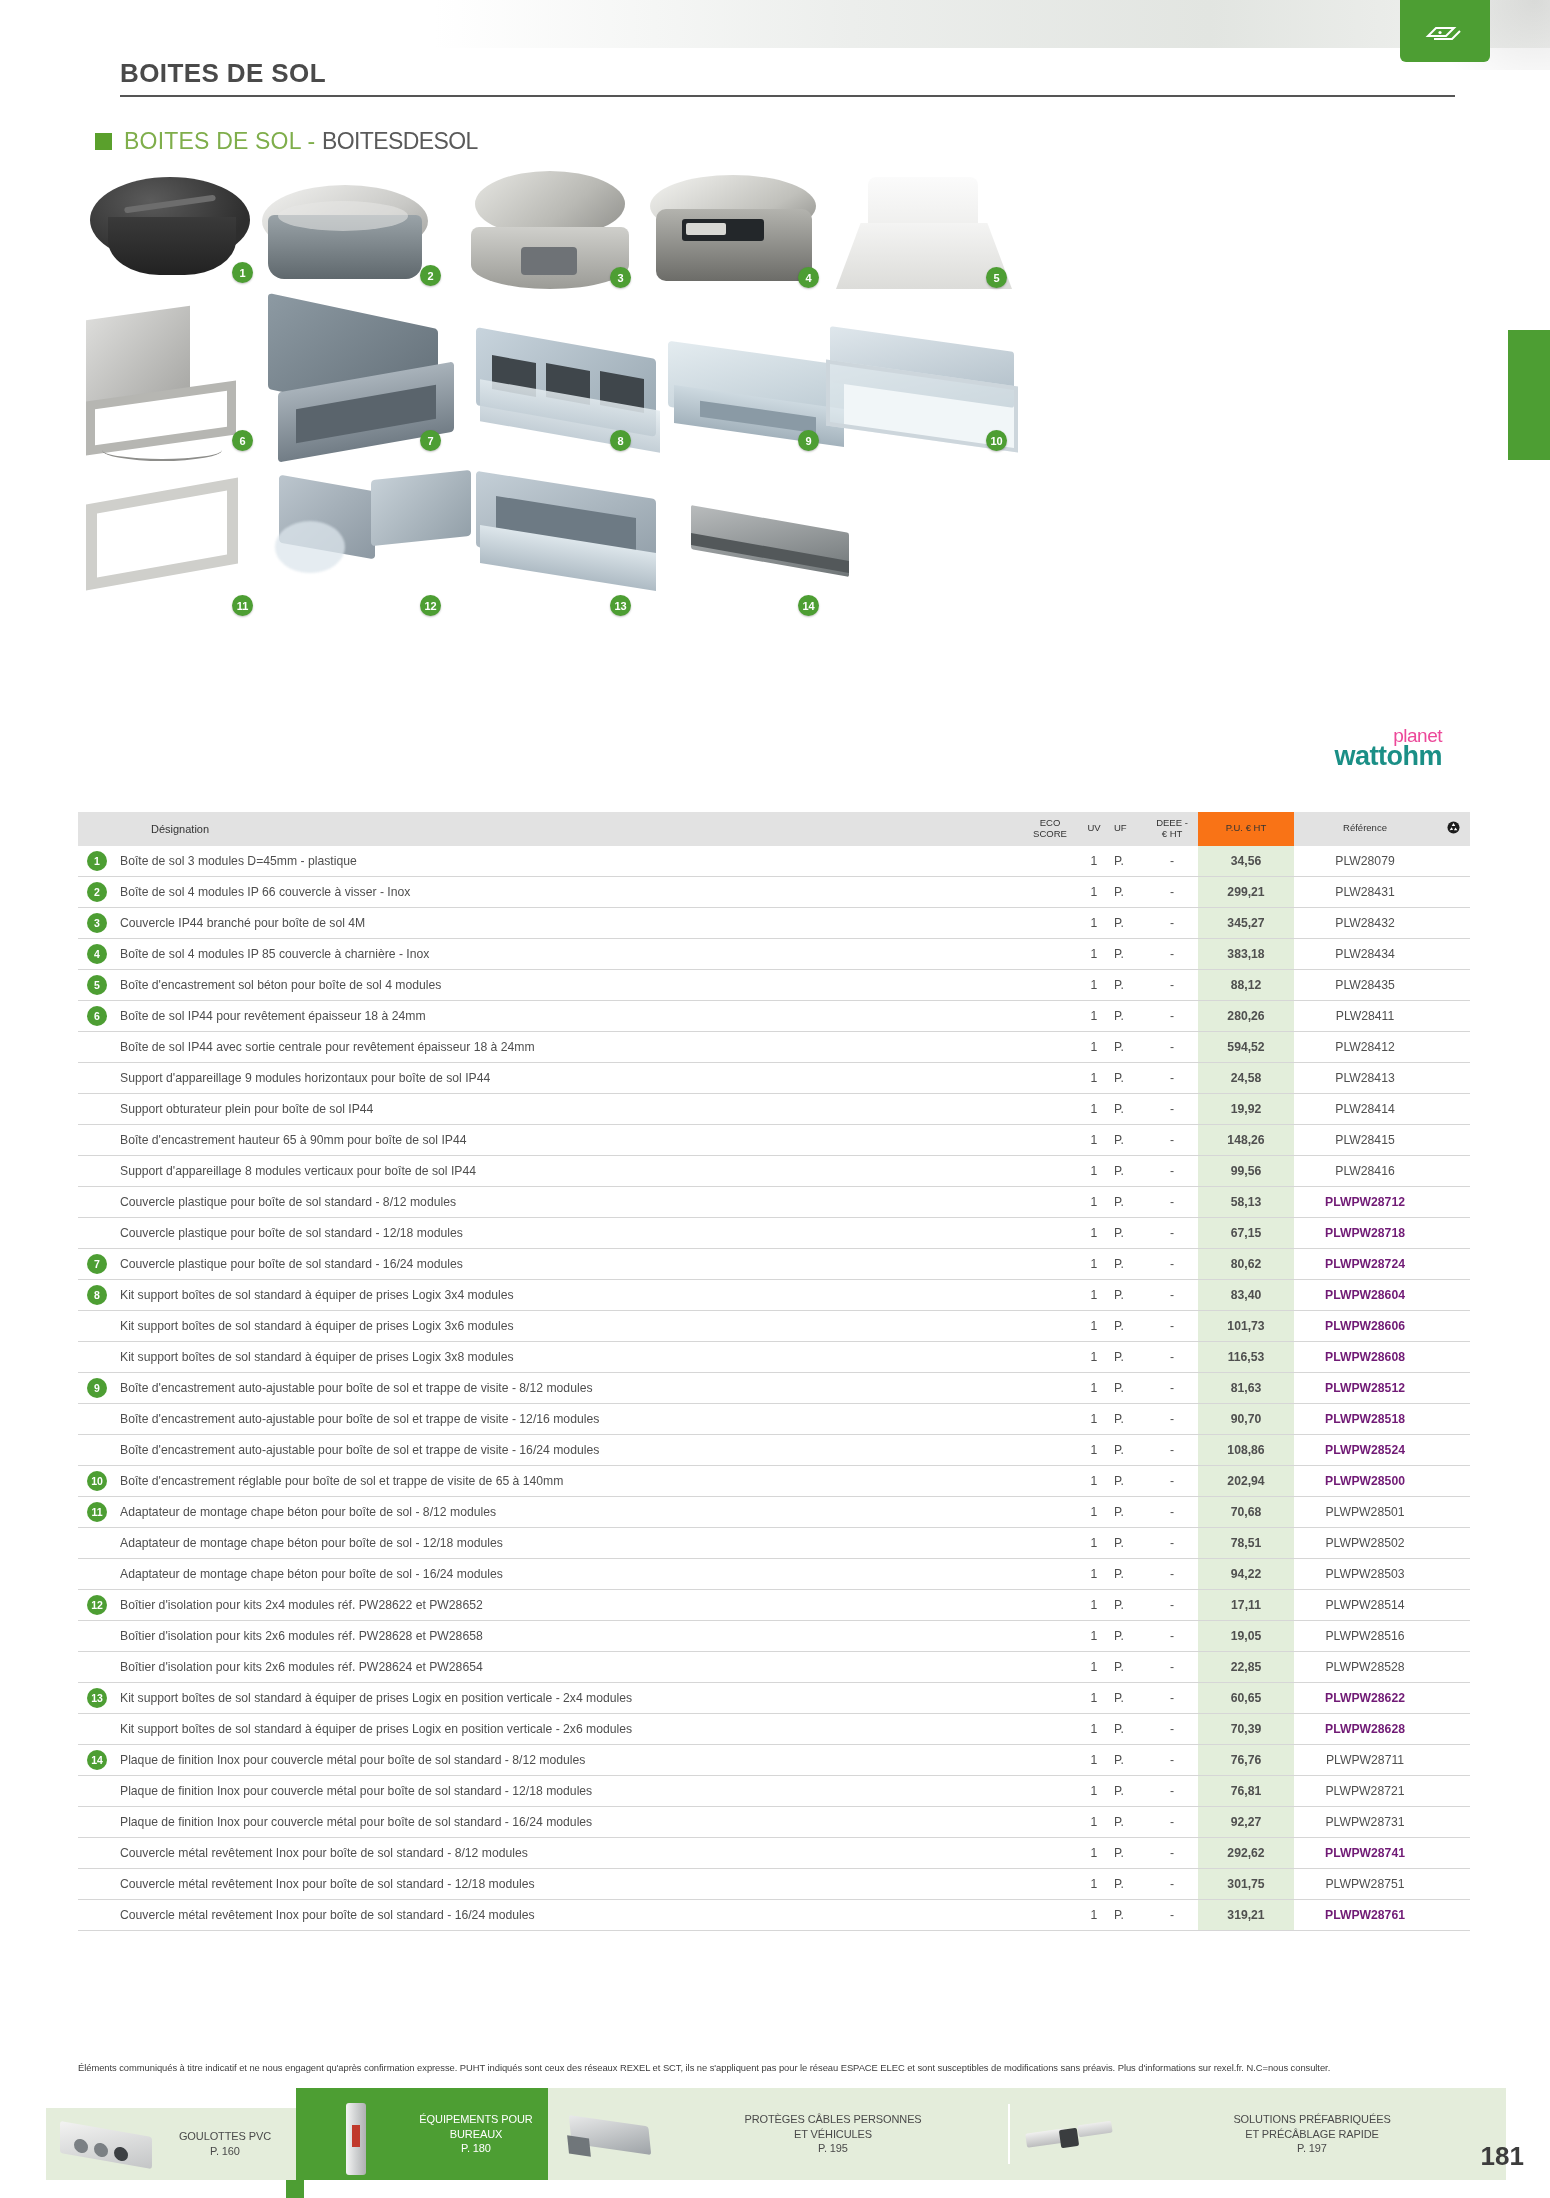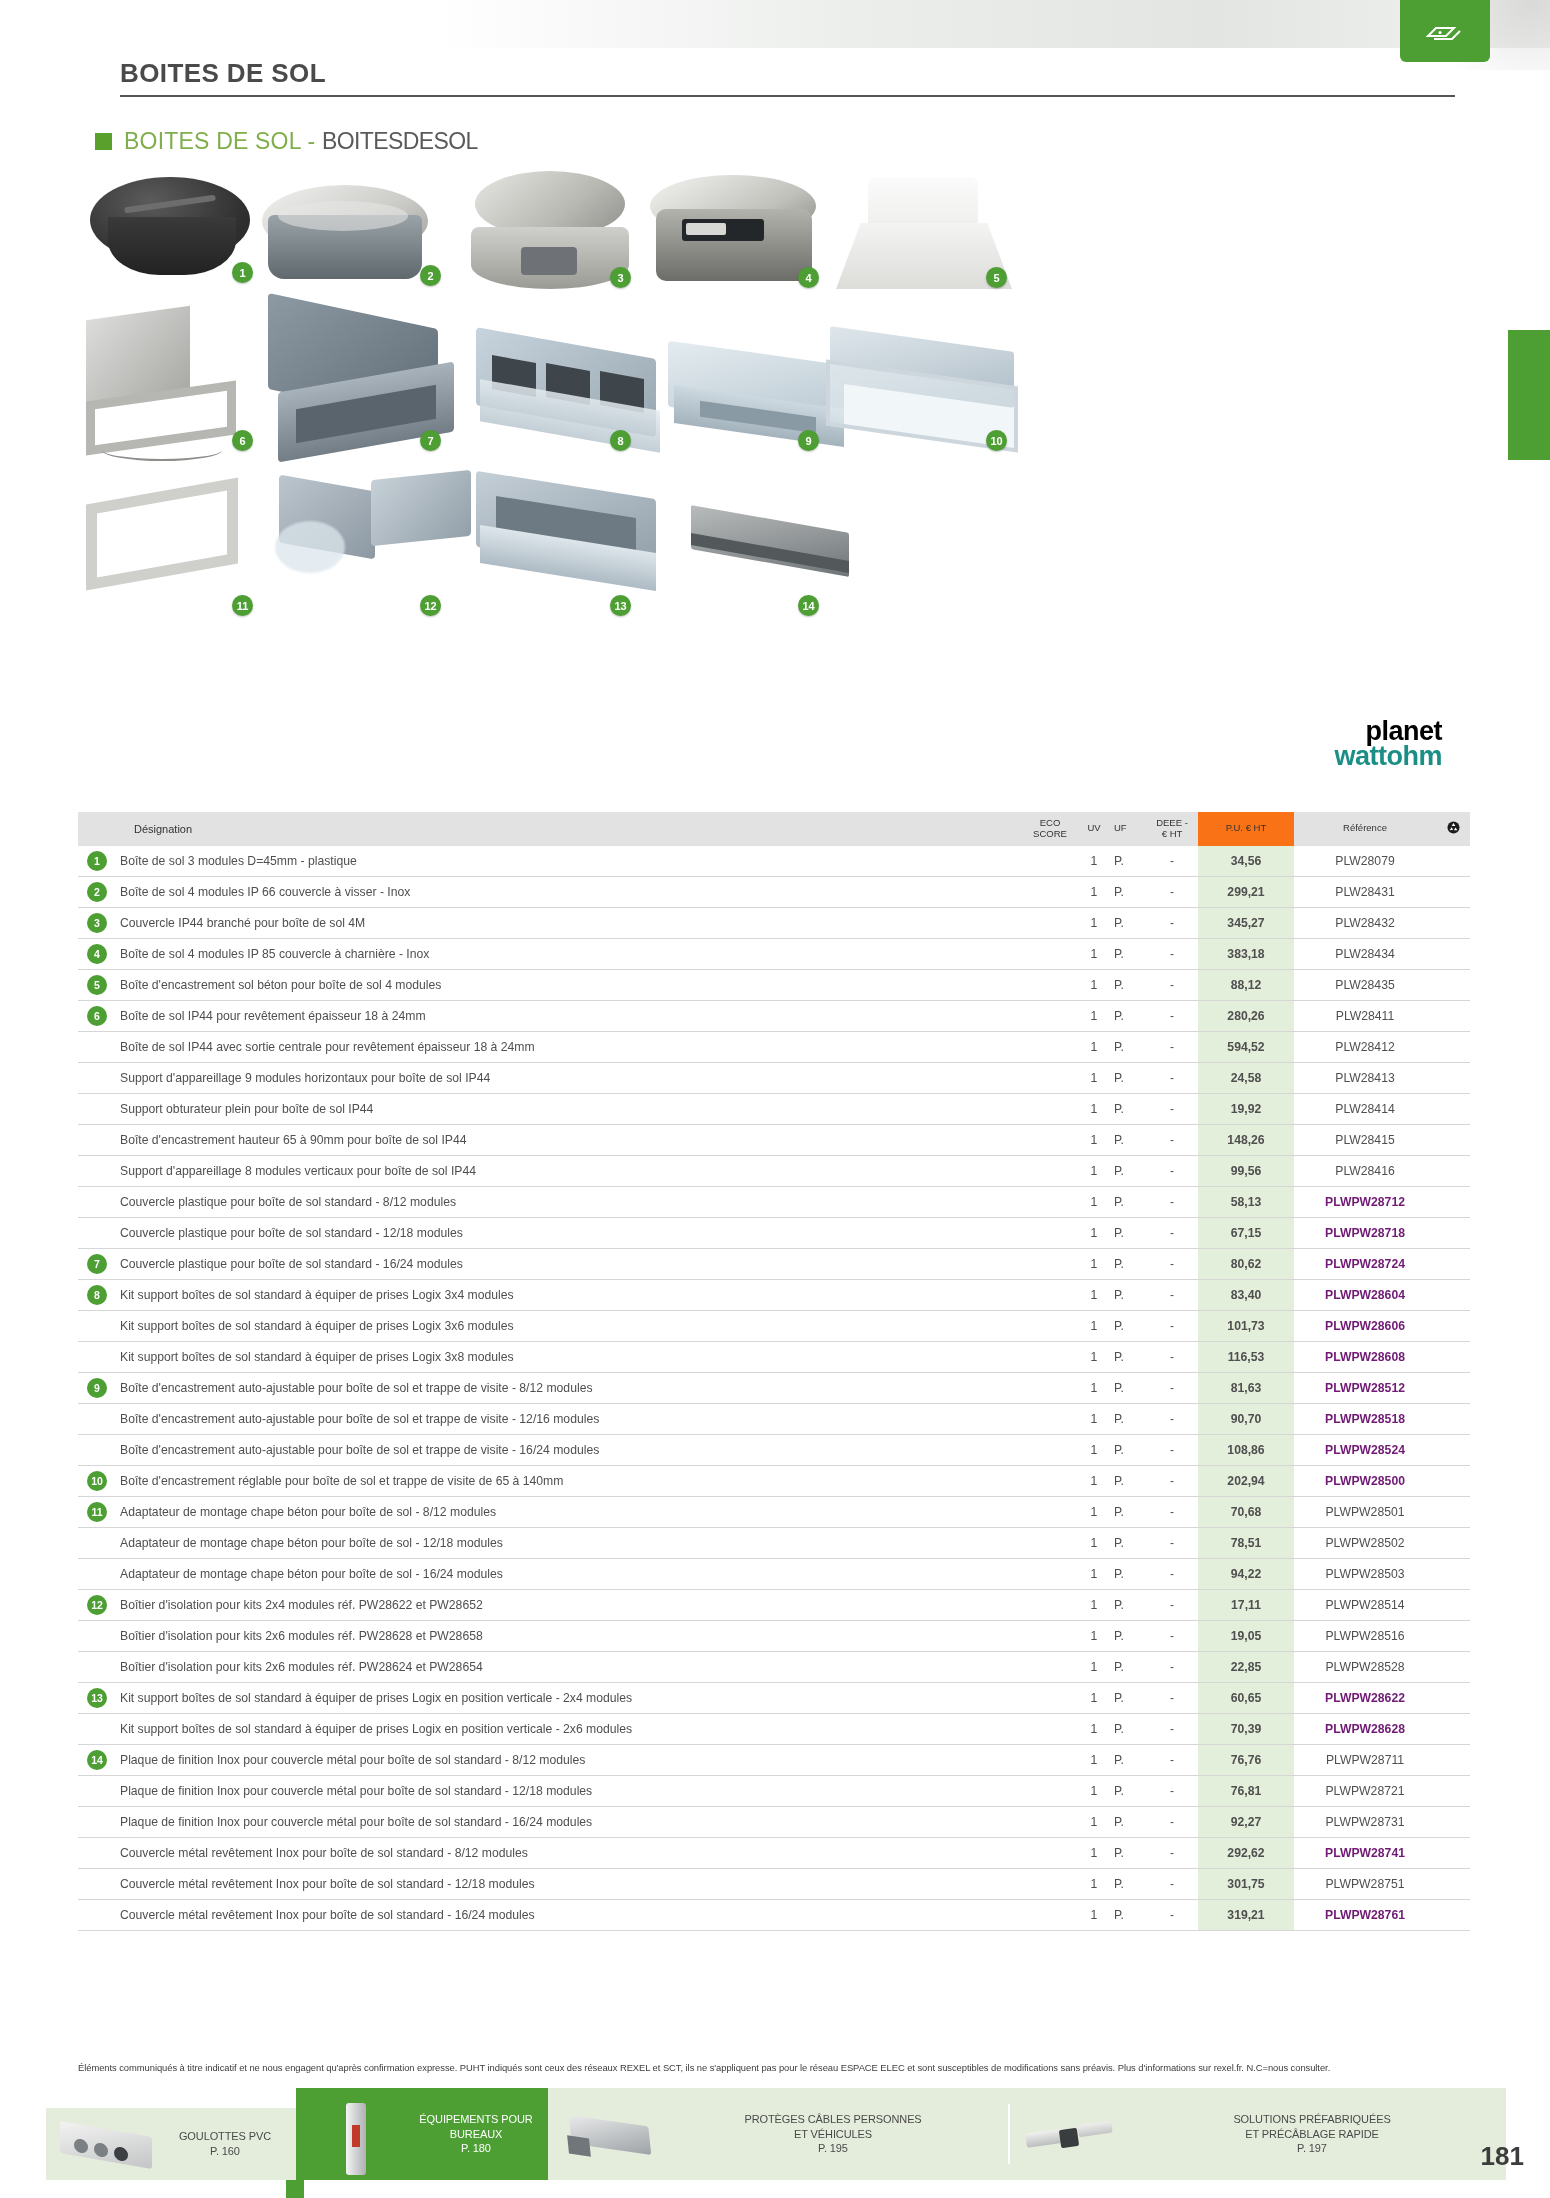--- a/index.html
+++ b/index.html
@@ -58,34 +58,34 @@
     position: absolute; width: 21px; height: 21px; border-radius: 50%;
     background: #4d9e33; color: #fff; font-size: 11px; font-weight: bold;
     display: flex; align-items: center; justify-content: center;
     box-shadow: 0 1px 2px rgba(0,0,0,.25);
   }
 
   .logo-pw {
     position: absolute; right: 28px; bottom: 36px;
     text-align: right; line-height: 0.92;
   }
-  .logo-pw .l1 { font-size: 27px; font-weight: bold; color: #000000; letter-spacing: -0.5px; }
+  .logo-pw .l1 { font-size: 19px; font-weight: normal; color: #ec4899; letter-spacing: -0.5px; }
   .logo-pw .l2 { font-size: 27px; font-weight: bold; color: #1b8f86; letter-spacing: -0.5px; }
 
   
   .tbl {
     position: absolute; top: 812px; left: 78px;
     width: 1392px; border-collapse: collapse;
     font-family: "Liberation Sans", sans-serif;
   }
   .tbl th {
     background: #e2e2e2; color: #333; font-size: 9.5px; font-weight: normal;
     padding: 6px 2px; line-height: 1.15; vertical-align: middle;
   }
-  .tbl th.desig { text-align: left; padding-left: 56px; font-size: 11px; }
+  .tbl th.desig { text-align: left; padding-left: 73px; font-size: 11px; }
   .tbl td {
     border-bottom: 1px solid #d6d6d6;
     font-size: 12.2px; color: #4f4f4f; padding: 5px 2px;
     height: 31px; vertical-align: middle;
   }
   .c-num   { width: 34px; text-align: center; padding-left: 6px !important; }
   .c-des   { text-align: left; padding-left: 8px !important; }
   .c-eco   { width: 52px; text-align: center; }
   .c-uv    { width: 36px; text-align: center; }
   .c-uf    { width: 34px; text-align: left; }

